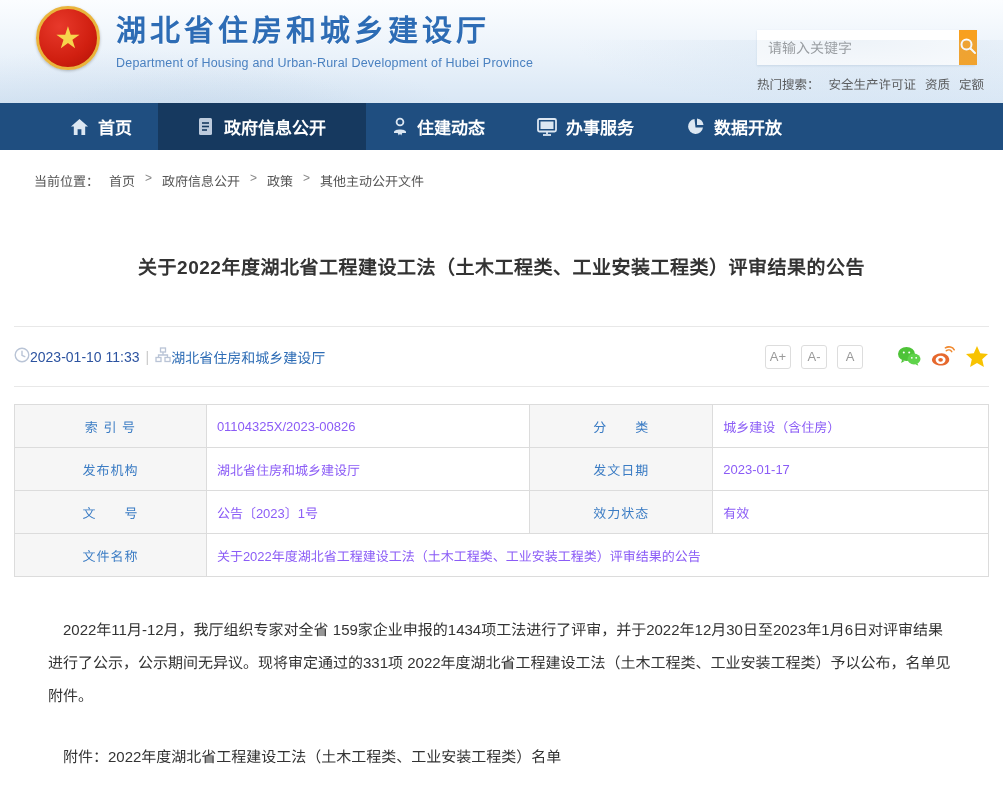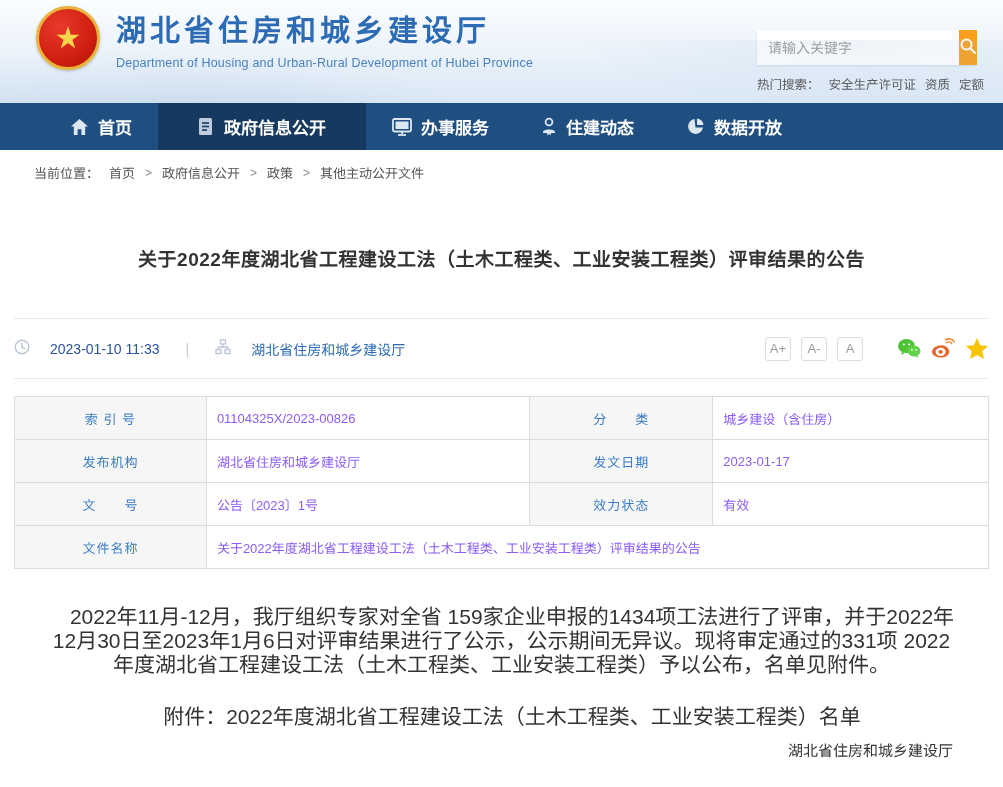--- a/index.html
+++ b/index.html
@@ -67,58 +67,58 @@
   .nav-item {
     display:flex; align-items:center; gap:9px; padding:0 26px; cursor:pointer;
     color:#fff; font-size:17px; font-weight:bold; white-space:nowrap;
   }
   .nav-item.active { background:#16395f; padding:0 40px; }
   .nav-item svg { display:block; }
 
   
   .breadcrumb {
     padding:13px 4px 10px 34px; font-size:13px; color:#555;
-    display:flex; gap:10px; align-items:center;
+    display:flex; gap:10px; align-items:flex-start;margin-top:8px;
   }
   .breadcrumb a { color:#555; text-decoration:none; }
   .crumb-sep { color:#888; font-size:12px; }
 
   
   .content { padding:0 14px; }
   .article-title {
     text-align:center; font-size:19px; font-weight:600; color:#333;
     margin-top:52px; margin-bottom:0; letter-spacing:.5px;
   }
   .rule { border:none; border-top:1px solid #e8e8e8; margin-top:47px; }
 
   .meta-row {
     height:59px; display:flex; align-items:center; justify-content:space-between;
   }
-  .meta-left { display:flex; align-items:center; gap:20px; font-size:14px; }
+  .meta-left { display:flex; align-items:center; gap:0; font-size:14px; }
   .meta-time { color:#2c53a0; }
   .meta-divider { color:#c9c9c9; margin:0 6px; }
   .meta-source { color:#2d6cb5; text-decoration:none; }
   .meta-right { display:flex; align-items:center; gap:10px; }
   .font-btn {
     width:26px; height:24px; border:1px solid #ddd; border-radius:3px; background:#fff;
     color:#9a9a9a; font-size:13px; cursor:pointer; line-height:1;
     font-family:"Liberation Sans","DejaVu Sans",sans-serif;
   }
   .share-icon { width:24px; height:24px; display:flex; align-items:center; justify-content:center; cursor:pointer; }
 
   
   .doc-table { width:100%; border-collapse:collapse; margin-top:17px; table-layout:fixed; font-size:13px; }
   .doc-table td { border:1px solid #dcdcdc; height:43px; padding:2px 10px; }
   .doc-table td.lbl {
     background:#f6f6f6; color:#3b7cc4; text-align:center; letter-spacing:1px;
   }
   .doc-table td.val { color:#8b5cf6; background:#fff; }
 
   
-  .article-body { margin-top:36px; padding:0 34px; font-size:21px; color:#333; line-height:24px;text-align:center; }
+  .article-body { margin-top:36px; padding:0 34px; font-size:15px; color:#333; line-height:33px; }
   .article-body p { text-indent:1em; }
   .para2 { margin-top:28px; }
   .signature { text-align:right; padding-right:36px; font-size:15px; color:#333; }
   .sig-org { margin-top:10px; }
   .sig-date { margin-top:9px; }
 
   
   .attachments { padding:0 34px; margin-top:30px; }
   .attach-heading { font-size:16px; font-weight:bold; color:#333; }
 </style>
@@ -168,38 +168,38 @@
             <rect x="1" y="1" width="13" height="17" rx="1.5" fill="#cfdcEB" fill-opacity="0.9"></rect>
             <line x1="4" y1="6" x2="11" y2="6" stroke="#16395f" stroke-width="1.6"></line>
             <line x1="4" y1="9.5" x2="11" y2="9.5" stroke="#16395f" stroke-width="1.6"></line>
             <line x1="4" y1="13" x2="9" y2="13" stroke="#16395f" stroke-width="1.6"></line>
           </svg>
       </span>
       <span>政府信息公开</span>
     </div>
     <div class="nav-item">
       <span>
+        <svg width="16" height="19" viewBox="0 0 16 19">
+            <circle cx="8" cy="5" r="3.4" fill="none" stroke="#dce7f2" stroke-width="1.8"></circle>
+            <path d="M2 15 C2 11.5 14 11.5 14 15 L14 16 L2 16 Z" fill="#dce7f2"></path>
+            <path d="M5.5 15.5 L6.8 18.5 L8 16.8 L9.2 18.5 L10.5 15.5 Z" fill="#dce7f2"></path>
+          </svg>
+      </span>
+      <span>住建动态</span>
+    </div>
+    <div class="nav-item">
+      <span>
         <svg width="20" height="18" viewBox="0 0 20 18">
             <rect x="1" y="1" width="18" height="12.5" rx="1.5" fill="none" stroke="#dce7f2" stroke-width="1.8"></rect>
             <rect x="3.5" y="3.5" width="13" height="7.5" fill="#dce7f2"></rect>
             <line x1="10" y1="14" x2="10" y2="16" stroke="#dce7f2" stroke-width="1.8"></line>
             <line x1="6" y1="17" x2="14" y2="17" stroke="#dce7f2" stroke-width="1.8"></line>
           </svg>
       </span>
       <span>办事服务</span>
-    </div>
-    <div class="nav-item">
-      <span>
-        <svg width="16" height="19" viewBox="0 0 16 19">
-            <circle cx="8" cy="5" r="3.4" fill="none" stroke="#dce7f2" stroke-width="1.8"></circle>
-            <path d="M2 15 C2 11.5 14 11.5 14 15 L14 16 L2 16 Z" fill="#dce7f2"></path>
-            <path d="M5.5 15.5 L6.8 18.5 L8 16.8 L9.2 18.5 L10.5 15.5 Z" fill="#dce7f2"></path>
-          </svg>
-      </span>
-      <span>住建动态</span>
     </div>
     <div class="nav-item">
       <span>
         <svg width="19" height="19" viewBox="0 0 19 19">
             <path d="M8.5 2 A7.5 7.5 0 1 0 17 10.5 L9.5 10.5 Z" fill="#dce7f2"></path>
             <path d="M11 1.5 A7.5 7.5 0 0 1 17.5 8 L11 8 Z" fill="#dce7f2"></path>
           </svg>
       </span>
       <span>数据开放</span>
     </div>

